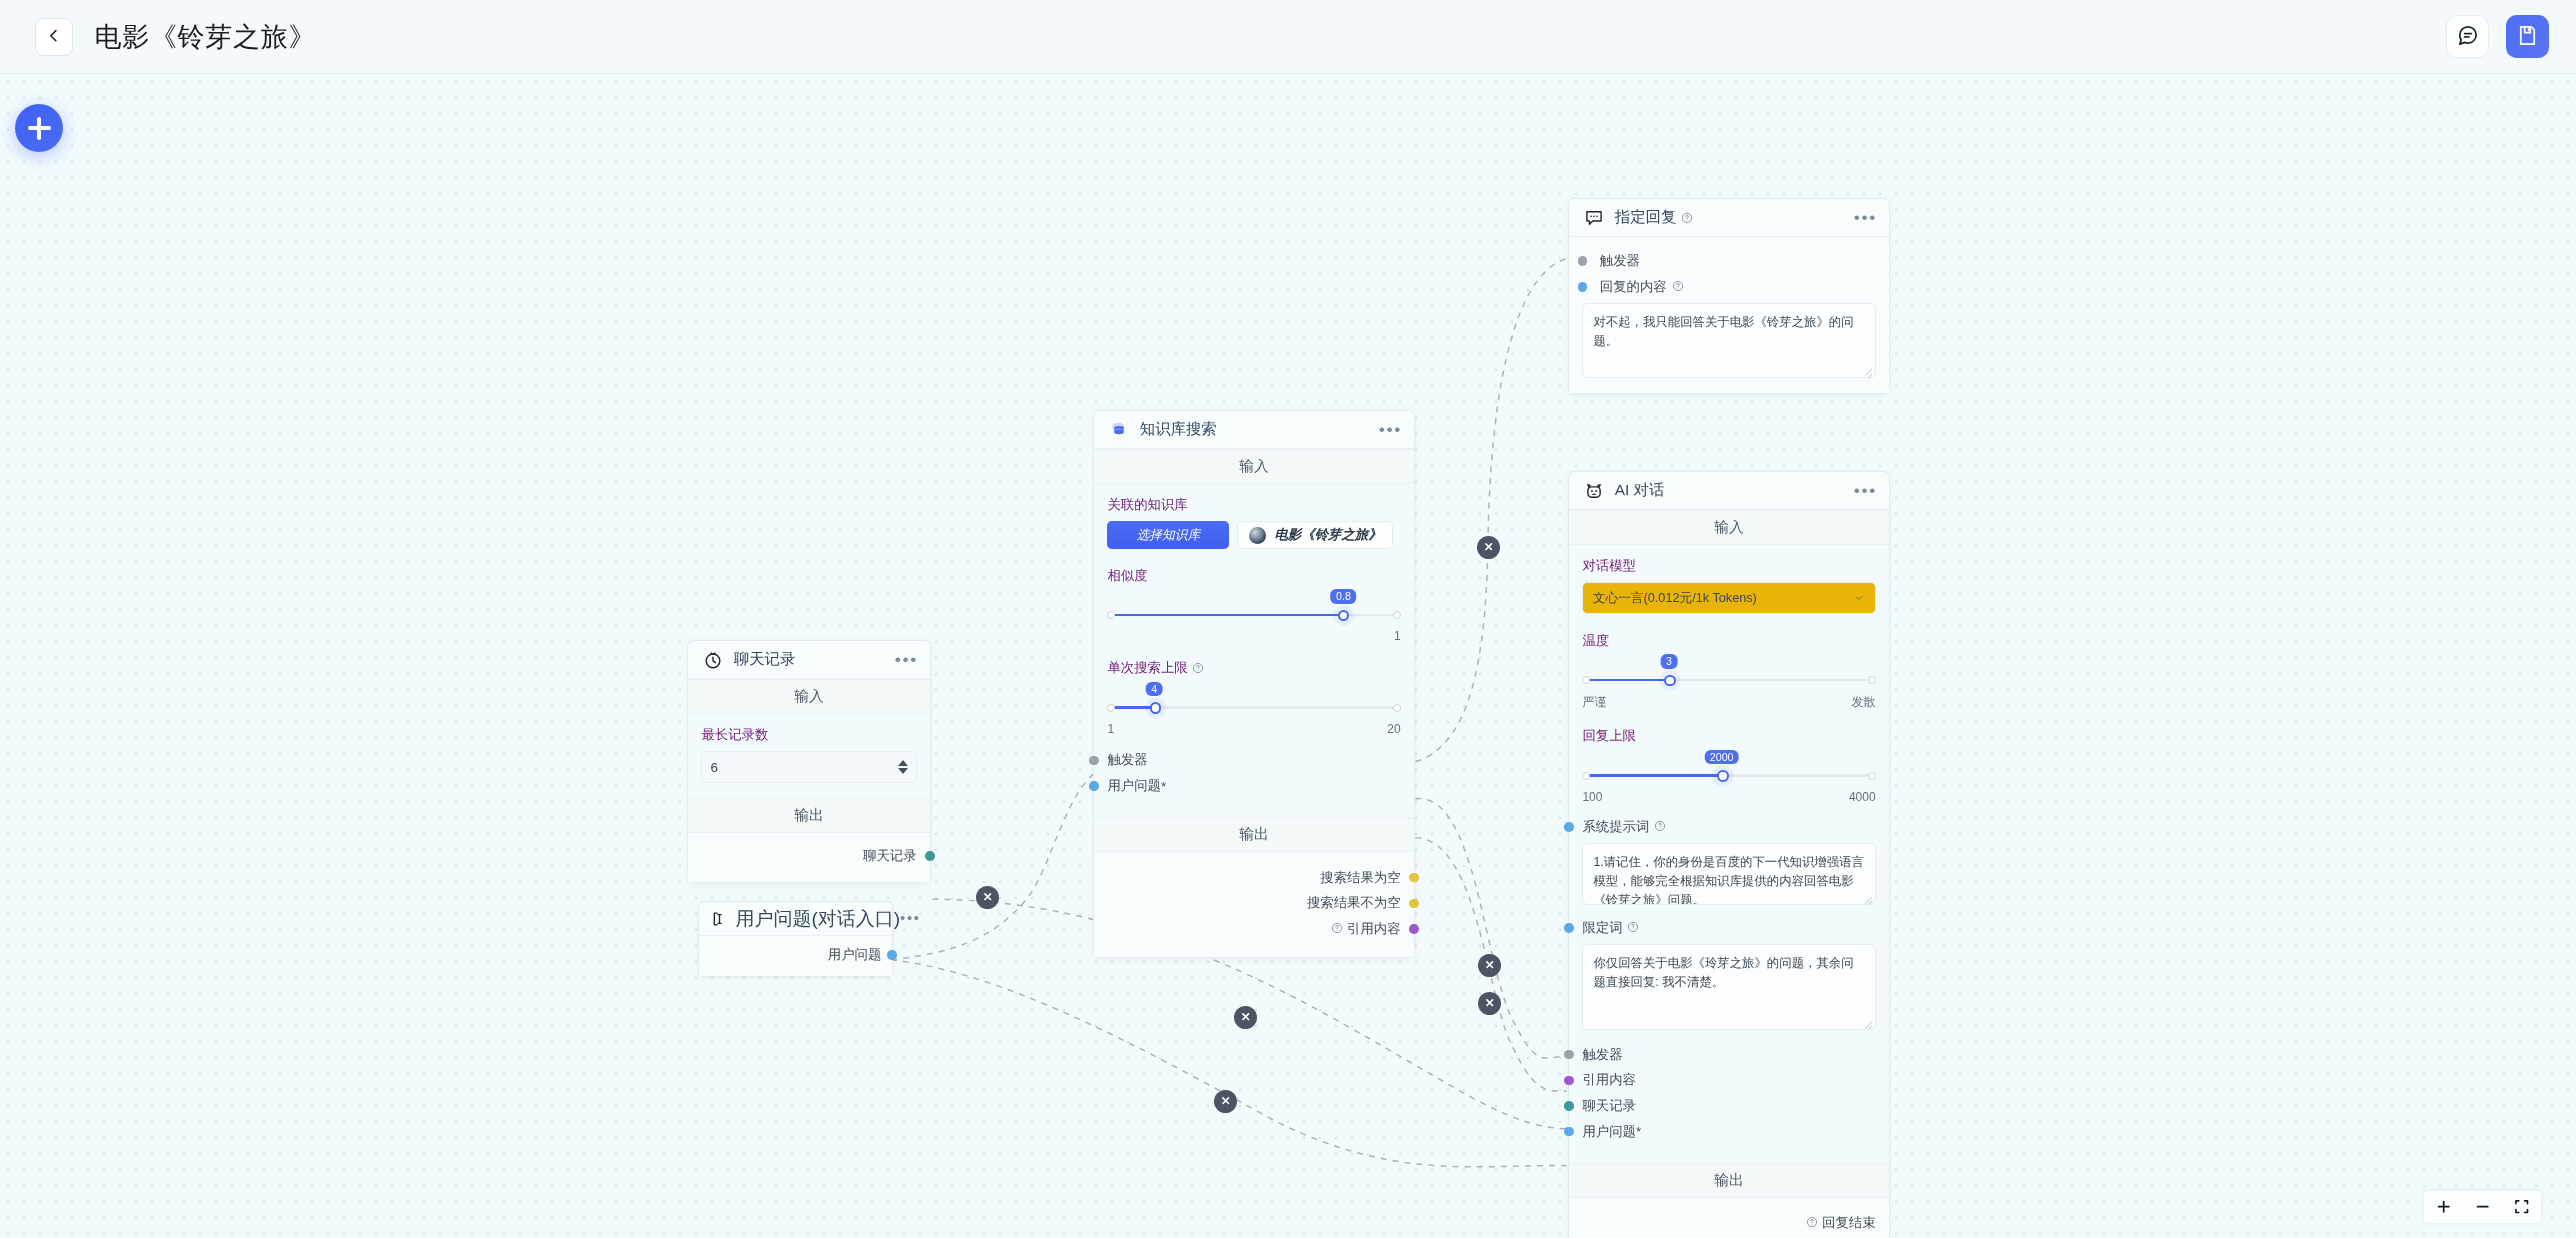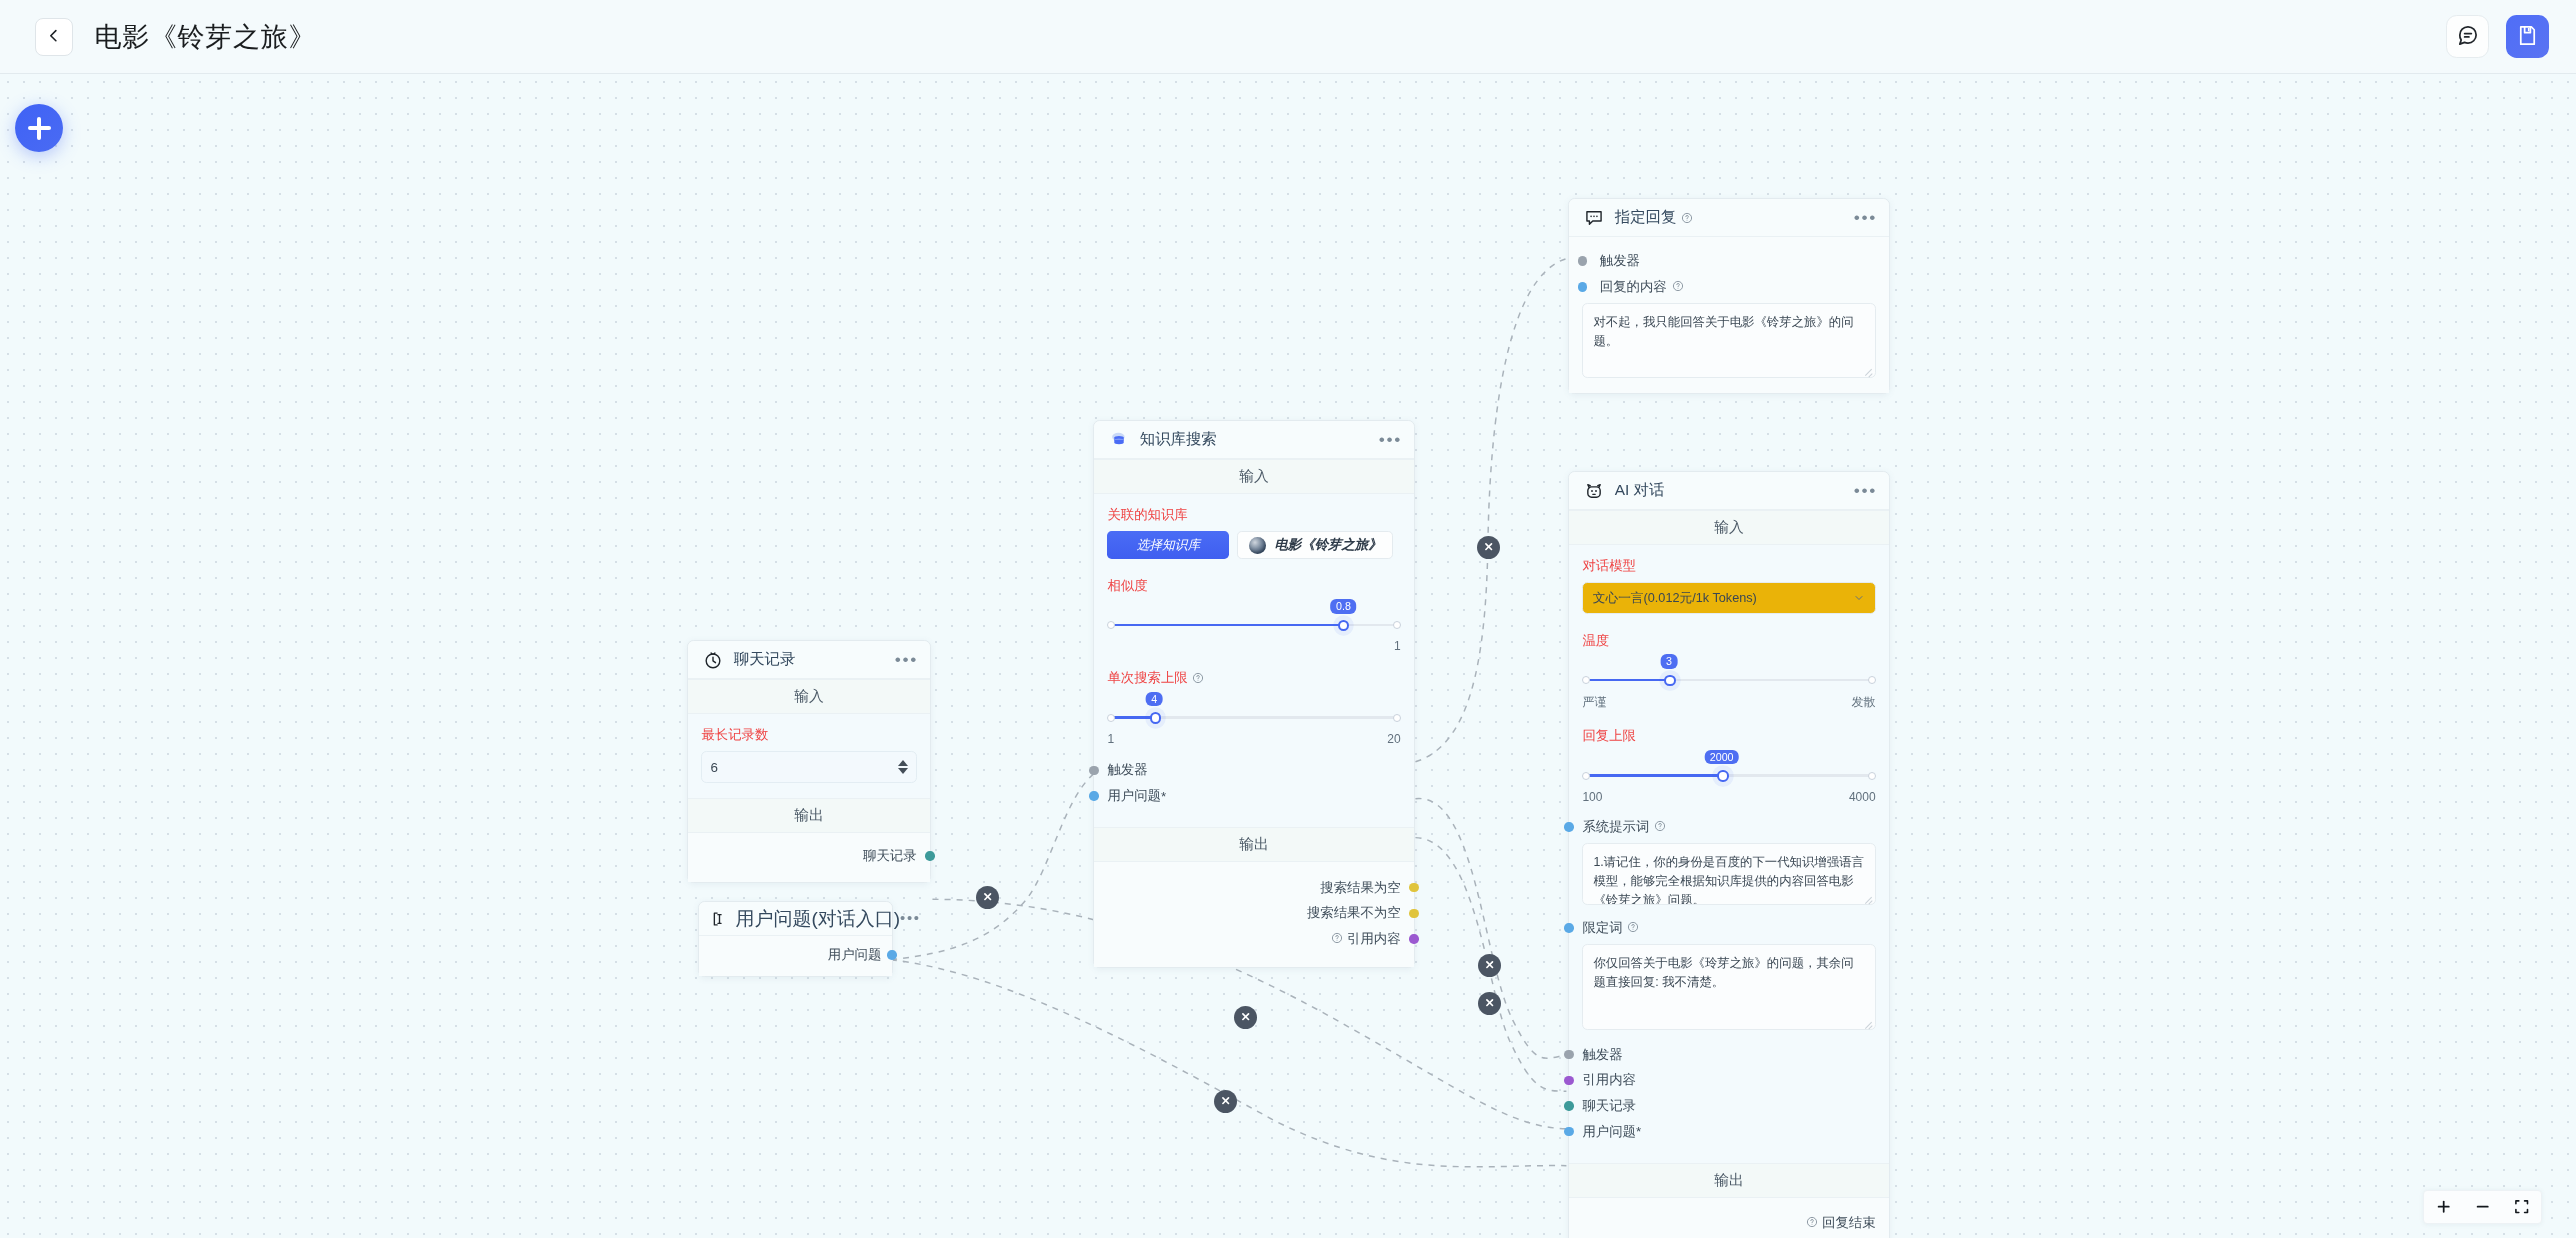--- a/index.html
+++ b/index.html
@@ -74,21 +74,21 @@
   .node-head .nh-title{ margin-left:9.4px; font-size:15.4px; color:#34495e; white-space:nowrap;}
   .node-head .nh-help{ margin-left:4.7px; display:flex;align-items:center;}
   .node-head .nh-dots{ margin-left:auto; letter-spacing:1.7px; color:#7b8a97; font-size:17.4px; line-height:6.7px; cursor:pointer;}
   .band{
     height:35px; display:flex;align-items:center;justify-content:center;
     font-size:14.8px;color:#4d5b68; background:#f3f9f8;
     border-top:0.7px solid #eaf1f4; border-bottom:0.7px solid #eaf1f4;
   }
   .sect{ padding:12px 13.4px 14.8px 13.4px; background:#f3fafd;}
   .sect.plain{background:#f8fcfd;}
-  .fld-label{ font-size:13.4px;color:#ef4444; margin-bottom:7.4px; display:flex;align-items:center;}
+  .fld-label{ font-size:13.4px;color:#701a75; margin-bottom:7.4px; display:flex;align-items:center;}
   .fld-label .q{margin-left:4px;display:flex;}
   .q svg,.nh-help svg{width:12px;height:12px;}
 
   .ta{
     width:100%; background:#fbfdfe; border:0.7px solid #e5ecf0; border-radius:5.4px;
     padding:8.7px 10px; font-size:12.4px; line-height:1.55; color:#3a4753;
     font-family:"Liberation Sans","DejaVu Sans",sans-serif; resize:none; outline:none;
     position:relative;
   }
   .ta-wrap{position:relative;}
@@ -289,21 +289,21 @@
             </svg>
         </span>
       </div>
       <div class="ta-wrap" style="margin-top:5.4px;">
         <div class="ta" style="height:75px;">对不起，我只能回答关于电影《铃芽之旅》的问题。</div>
         <span class="ta-grip"></span>
       </div>
     </div>
   </div>
 
-  <div class="node" style="left:1093px;top:346px;width:322px;">
+  <div class="node" style="left:1093px;top:336px;width:322px;">
     <div class="node-head">
       <span class="nh-icon">
         <svg viewBox="0 0 32 32">
           <ellipse cx="15" cy="11" rx="10" ry="6.5" fill="#c9d9f7"></ellipse>
           <ellipse cx="16" cy="12" rx="7.5" ry="2.6" fill="#4a6cf5"></ellipse>
           <rect x="8.5" y="12" width="15" height="4" fill="#4a6cf5"></rect>
           <ellipse cx="16" cy="16" rx="7.5" ry="2.6" fill="#7e9af8"></ellipse>
           <rect x="8.5" y="16" width="15" height="4" fill="#4a6cf5"></rect>
           <ellipse cx="16" cy="20" rx="7.5" ry="2.6" fill="#4a6cf5"></ellipse>
         </svg>

